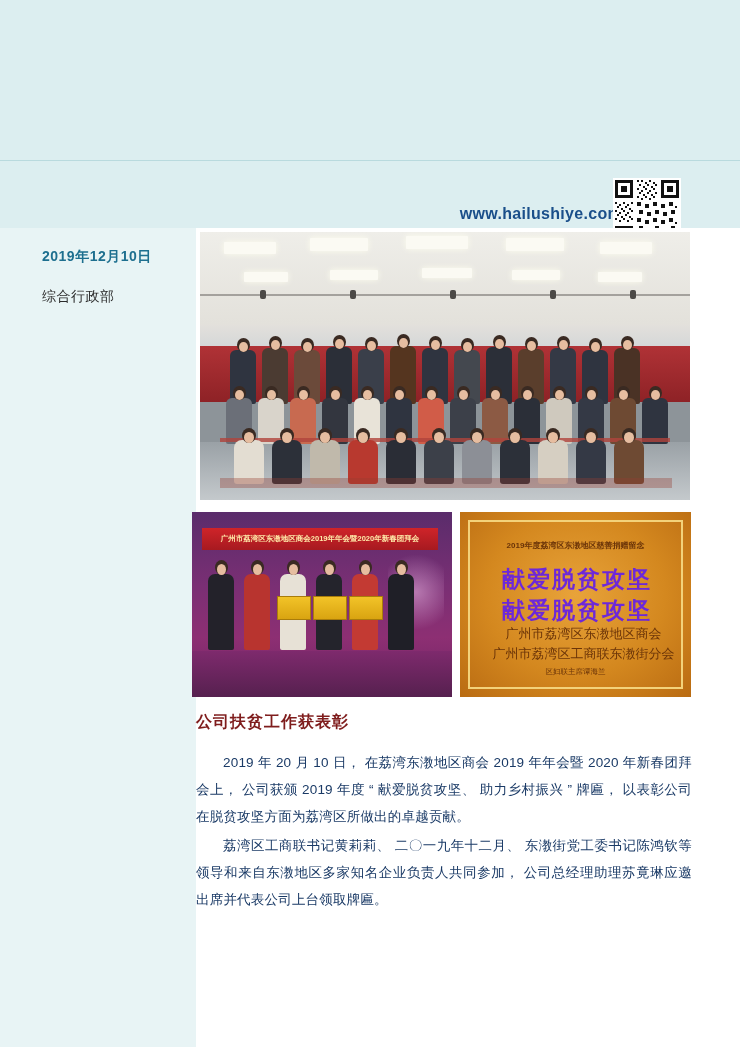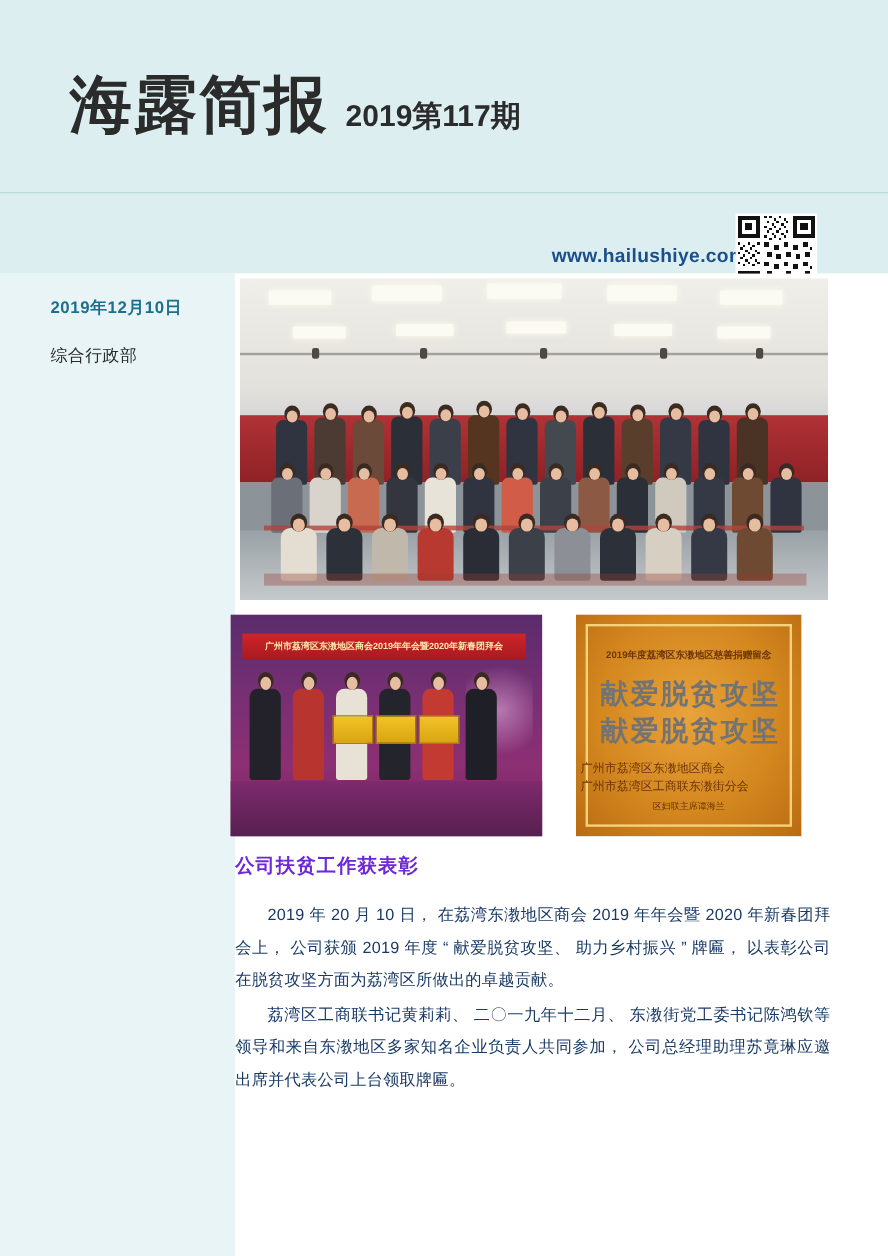--- a/index.html
+++ b/index.html
@@ -127,23 +127,22 @@
   }
   .photo-left {
     left: 192px;
     top: 512px;
     width: 260px;
     height: 185px;
   }
   .photo-right {
     left: 460px;
     top: 512px;
-    width: 188px;
+    width: 231px;
     height: 185px;
-    margin-left: 20px;
   }
   
   .p1-bg {
     position: absolute; inset: 0;
     background: linear-gradient(#f0eeea 0%, #e4e1dc 34%, #cfd3d6 46%, #b9bec2 100%);
   }
   .p1-ceil {
     position: absolute; left: 0; top: 0; width: 100%; height: 92px;
     background: linear-gradient(#efeee9, #e3e1db);
   }
@@ -236,49 +235,50 @@
     color: #6b3408;
     font-weight: bold;
   }
   .p3-title {
     position: absolute;
     left: 3px; right: 0; top: 52px;
     text-align: center;
     font-family: "DejaVu Sans", sans-serif;
     font-size: 23px;
     font-weight: bold;
-    color: #737373;
+    color: #6d28d9;
     line-height: 1.35;
     letter-spacing: 2px;
   }
   .p3-org {
     position: absolute;
-    left: 4px; right: 0; bottom: 34px;
-    font-size: 10px;
+    left: 16px; right: 0; bottom: 34px;
+    text-align: center;
+    font-size: 13px;
     color: #6b3408;
     line-height: 1.5;
   }
   .p3-date {
     position: absolute;
     left: 0; right: 0; bottom: 20px;
     text-align: center;
     font-size: 7.5px;
     color: #6b3408;
   }
   
   .article {
     position: absolute;
     left: 196px;
     top: 712px;
     width: 496px;
   }
   .article-title {
     font-size: 16px;
     font-weight: bold;
-    color: #6d28d9;
+    color: #7f1d1d;
     letter-spacing: 1px;
     margin: 0 0 16px 0;
   }
   .article-para {
     font-size: 13.5px;
     color: #1a3a66;
     line-height: 2.0;
     margin: 0 0 2px 0;
     text-align: justify;
     text-indent: 2em;
@@ -287,24 +287,20 @@
 </style>
 </head>
 <body>
 
 <div class="page">
 
   <div class="header">
     <div class="header-rule"></div>
   </div>
 
-  <div class="masthead">
-    <div class="masthead-title">海露简报</div>
-    <div class="masthead-issue">2019第117期</div>
-  </div>
 
   <div class="website">www.hailushiye.com</div>
 
   <div class="qr">
     <svg width="68" height="68" viewBox="0 0 34 34" shape-rendering="crispEdges">
       <rect width="34" height="34" fill="#ffffff"></rect>
       <g fill="#111111">
         <rect x="1" y="1" width="9" height="9"></rect>
         <rect x="24" y="1" width="9" height="9"></rect>
         <rect x="1" y="24" width="9" height="9"></rect>

